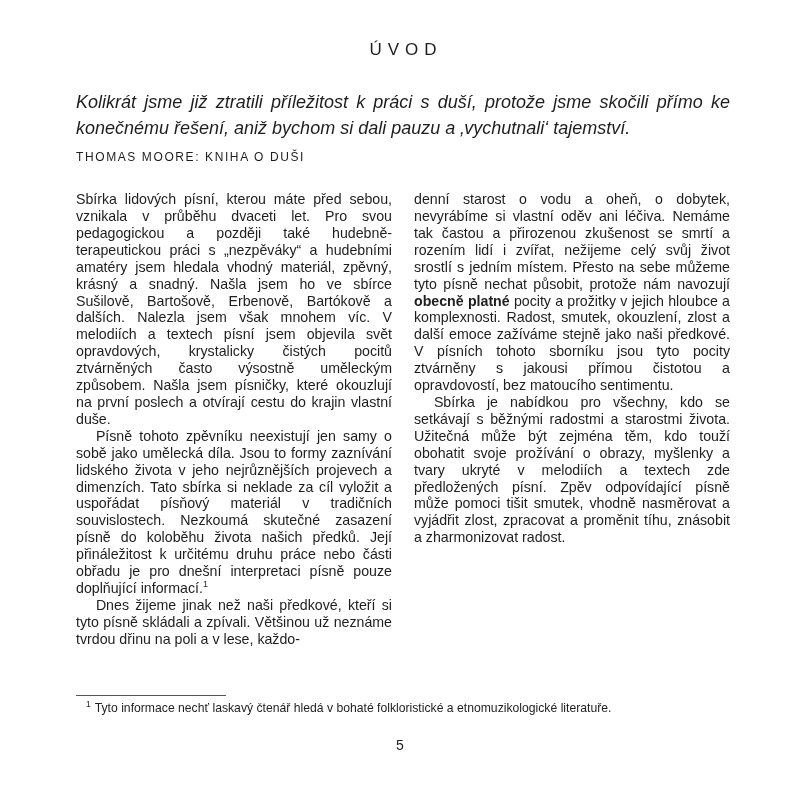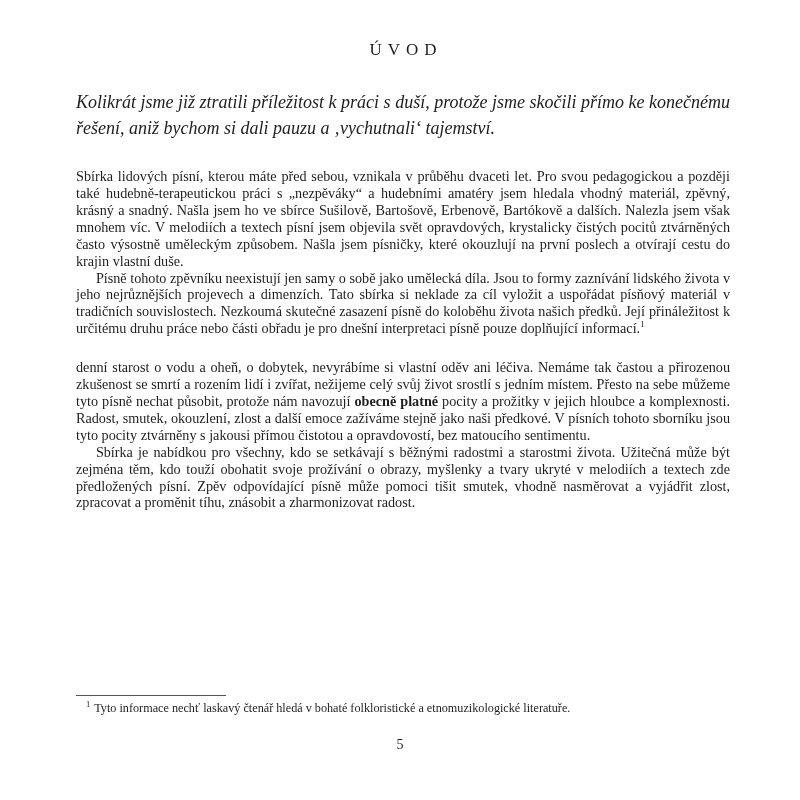--- a/index.html
+++ b/index.html
@@ -3,21 +3,21 @@
 <meta charset="utf-8">
 <style>
   * { box-sizing: border-box; }
   html, body { margin: 0; padding: 0; background: #e8e8e8; }
   .page {
     width: 800px;
     height: 800px;
     margin: 0 auto;
     background: #ffffff;
     color: #1e1e1e;
-    font-family: Liberation Serif, serif;
+    font-family: Liberation Sans, sans-serif;
     position: relative;
     padding: 40px 70px 0 76px;
     overflow: hidden;
   }
   .title {
     font-size: 17px;
     font-weight: normal;
     letter-spacing: 6px;
     text-indent: 6px;
     text-align: center;
@@ -32,21 +32,20 @@
   }
   .attribution {
     font-size: 12px;
     letter-spacing: 1.6px;
     margin: 9px 0 0 0;
   }
   .columns {
     display: flex;
     gap: 22px;
     margin-top: 27px;
-    flex-direction: column;
   }
   .col {
     flex: 1 1 0;
     font-size: 14.2px;
     line-height: 16.9px;
     text-align: justify;
   }
   .para { margin: 0; }
   .indent { text-indent: 1.4em; }
   .bold-phrase { font-weight: bold; }
@@ -83,27 +82,29 @@
 </style>
 </head>
 <body>
 
 <div class="page">
 
   <h1 class="title">ÚVOD</h1>
 
   <div class="epigraph">
     <p class="epigraph-text">Kolikrát jsme již ztratili příležitost k práci s duší, protože jsme skočili přímo ke konečnému řešení, aniž bychom si dali pauzu a ‚vychutnali‘ tajemství.</p>
+    <p class="attribution">THOMAS MOORE: KNIHA O DUŠI</p>
   </div>
 
   <div class="columns">
 
     <div class="col">
       <p class="para">Sbírka lidových písní, kterou máte před sebou, vznikala v průběhu dvaceti let. Pro svou pedagogickou a později také hudebně-terapeutickou práci s „nezpěváky“ a hudebními amatéry jsem hledala vhodný materiál, zpěvný, krásný a snadný. Našla jsem ho ve sbírce Sušilově, Bartošově, Erbenově, Bartókově a dalších. Nalezla jsem však mnohem víc. V melodiích a textech písní jsem objevila svět opravdových, krystalicky čistých pocitů ztvárněných často výsostně uměleckým způsobem. Našla jsem písničky, které okouzlují na první poslech a otvírají cestu do krajin vlastní duše.</p>
       <p class="para indent"><span>Písně tohoto zpěvníku neexistují jen samy o sobě jako umělecká díla. Jsou to formy zaznívání lidského života v jeho nejrůznějších projevech a dimenzích. Tato sbírka si neklade za cíl vyložit a uspořádat písňový materiál v tradičních souvislostech. Nezkoumá skutečné zasazení písně do koloběhu života našich předků. Její přináležitost k určitému druhu práce nebo části obřadu je pro dnešní interpretaci písně pouze doplňující informací.</span><sup class="fnref">1</sup></p>
+      <p class="para indent">Dnes žijeme jinak než naši předkové, kteří si tyto písně skládali a zpívali. Většinou už neznáme tvrdou dřinu na poli a v lese, každo-</p>
     </div>
 
     <div class="col">
       <p class="para"><span>denní starost o vodu a oheň, o dobytek, nevyrábíme si vlastní oděv ani léčiva. Nemáme tak častou a přirozenou zkušenost se smrtí a rozením lidí i zvířat, nežijeme celý svůj život srostlí s jedním místem. Přesto na sebe můžeme tyto písně nechat působit, protože nám navozují </span><strong class="bold-phrase">obecně platné</strong><span> pocity a prožitky v jejich hloubce a komplexnosti. Radost, smutek, okouzlení, zlost a další emoce zažíváme stejně jako naši předkové. V písních tohoto sborníku jsou tyto pocity ztvárněny s jakousi přímou čistotou a opravdovostí, bez matoucího sentimentu.</span></p>
       <p class="para indent">Sbírka je nabídkou pro všechny, kdo se setkávají s běžnými radostmi a starostmi života. Užitečná může být zejména těm, kdo touží obohatit svoje prožívání o obrazy, myšlenky a tvary ukryté v melodiích a textech zde předložených písní. Zpěv odpovídající písně může pomoci tišit smutek, vhodně nasměrovat a vyjádřit zlost, zpracovat a proměnit tíhu, znásobit a zharmonizovat radost.</p>
     </div>
 
   </div>
 
   <div class="footnote-block">

